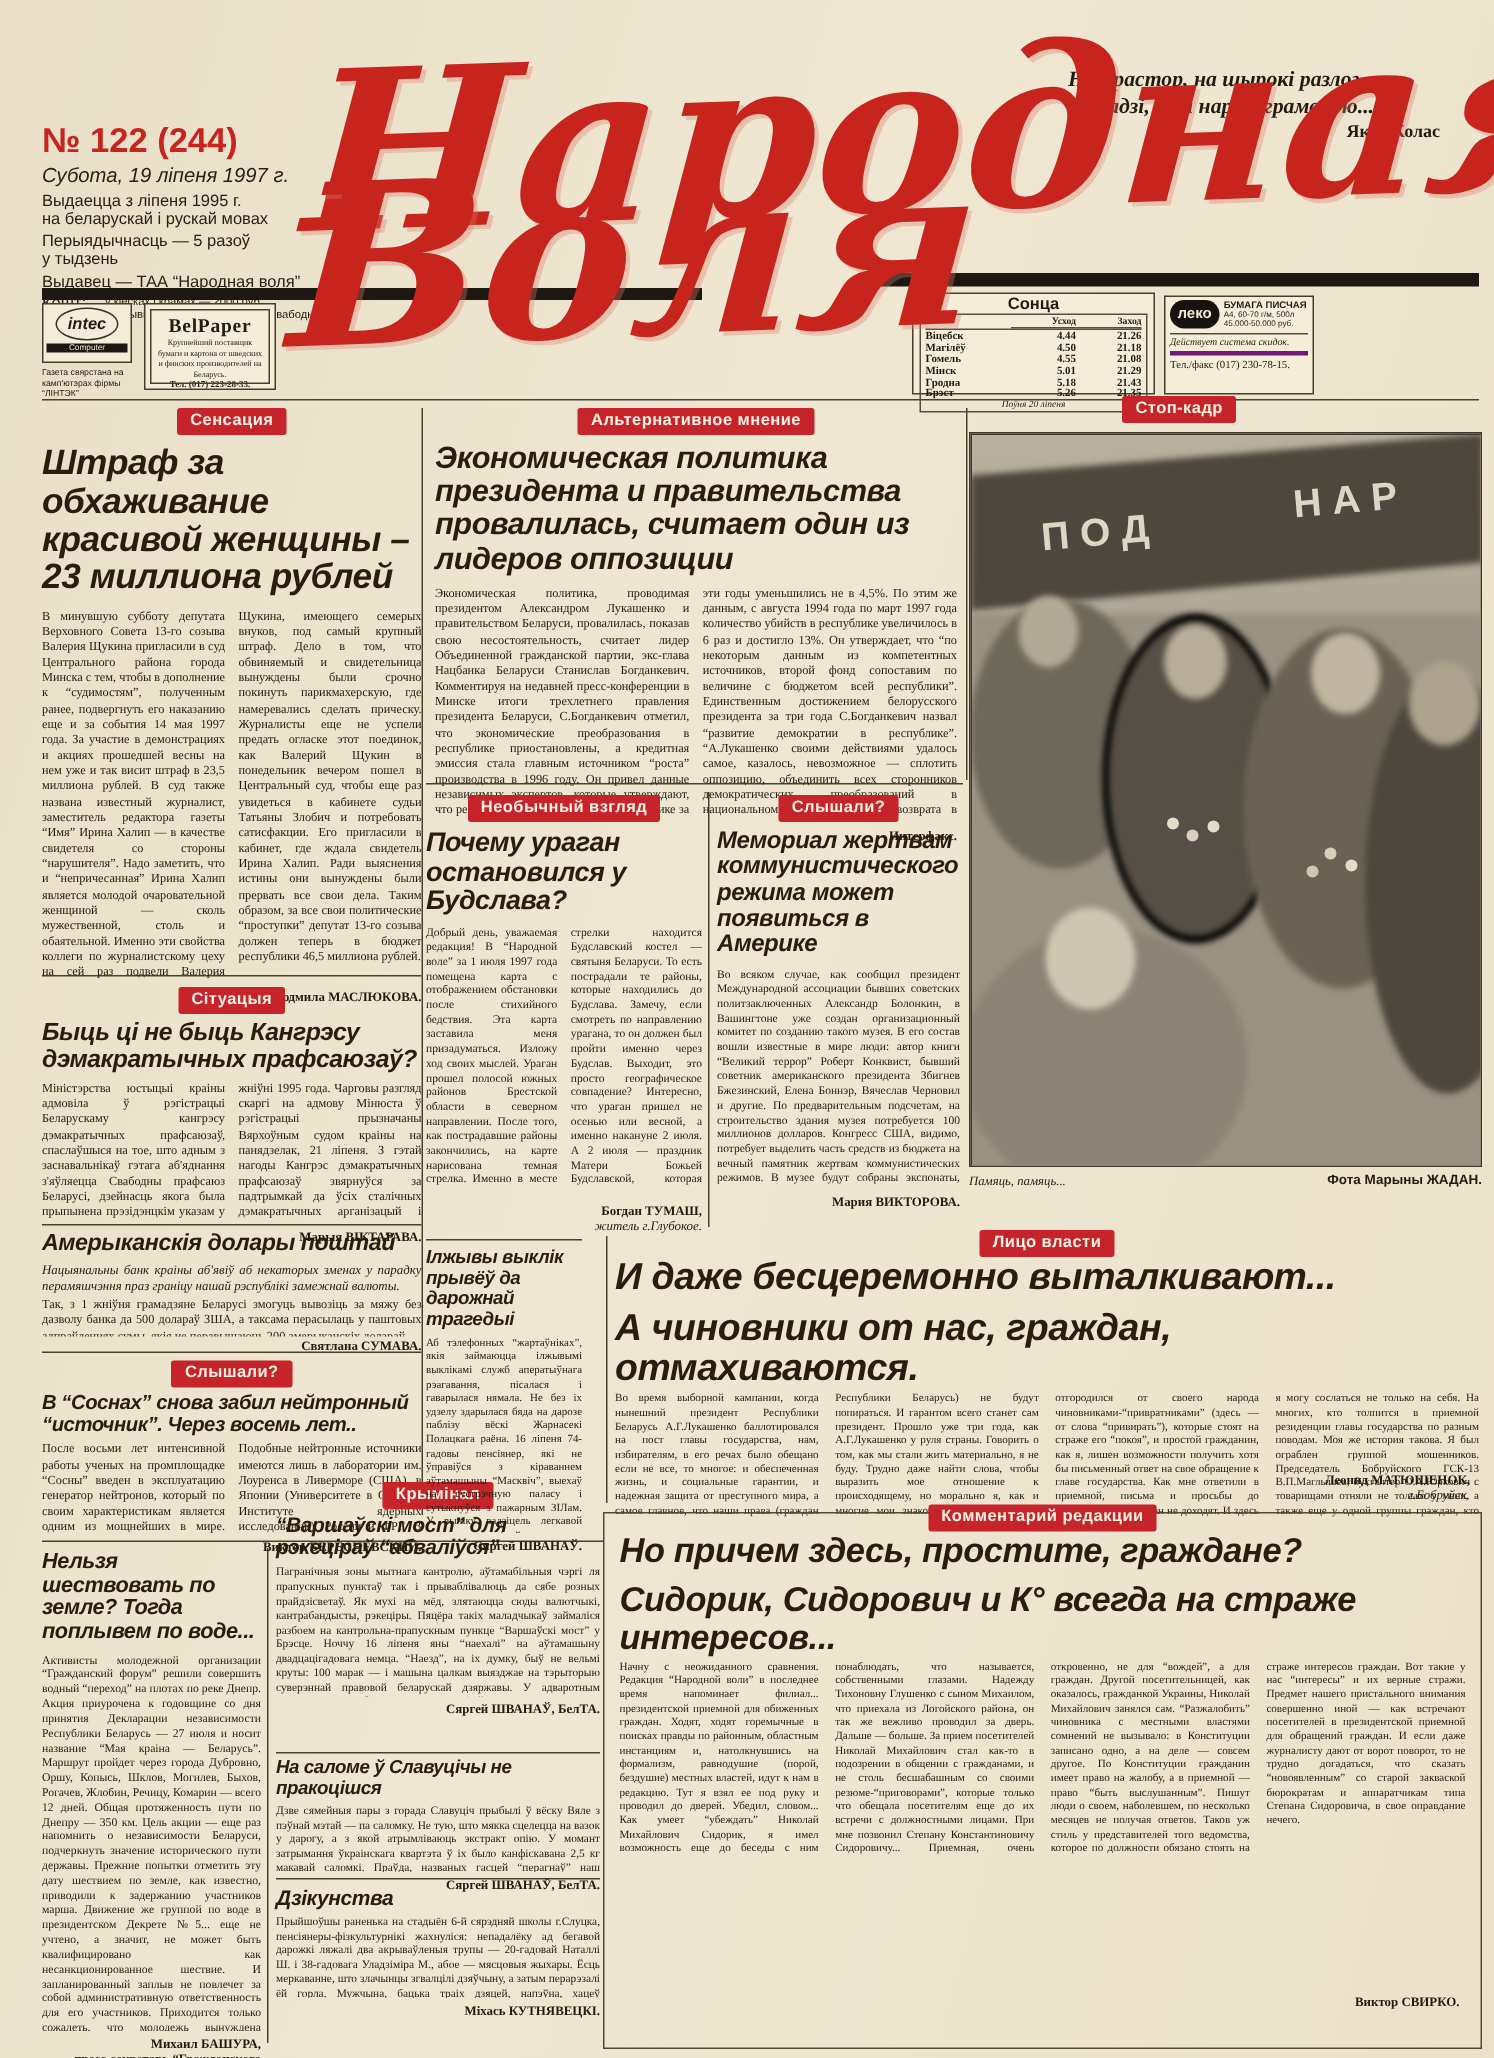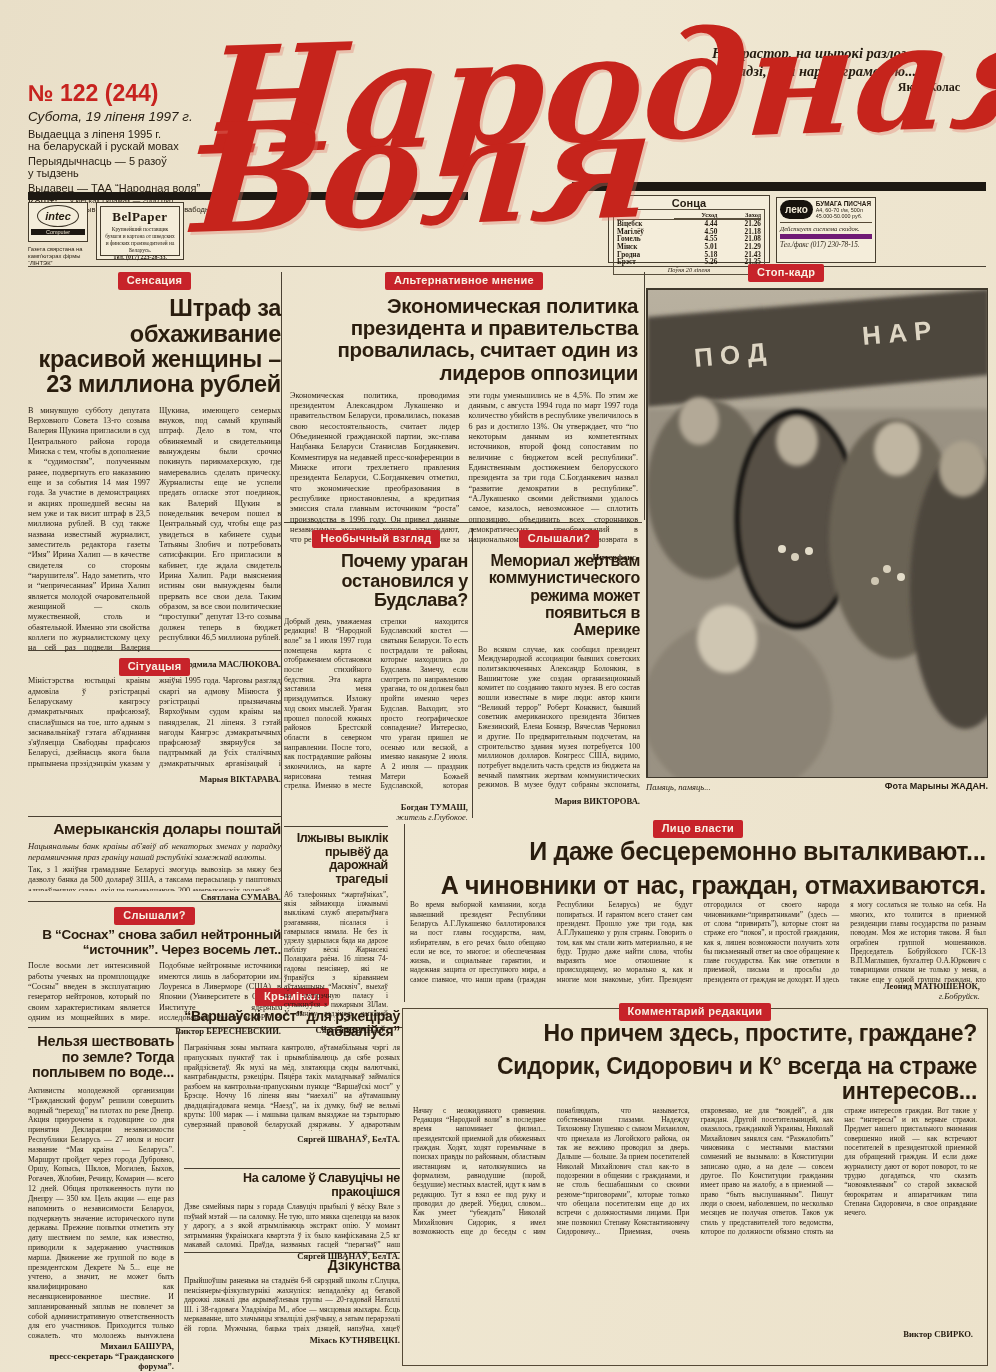--- a/index.html
+++ b/index.html
@@ -6,21 +6,21 @@
   html,body { background:#8a8378; }
   .page { position:relative; width:996px; height:1372px; margin:0 auto;
     background:linear-gradient(105deg,#e9dfc8 0%,#efe7d2 45%,#ece2cb 100%);
     font-family:"Liberation Serif",serif; color:#241b10; overflow:hidden; }
   .abs { position:absolute; }
   .label { display:inline-block; background:#c7232a; color:#f9f1e2;
     font-family:"Liberation Sans",sans-serif; font-weight:bold; font-size:11px;
     line-height:1.2; padding:2px 9px 3px; border-radius:2px; letter-spacing:.3px; }
   .label-row { text-align:center; }
   .hl { font-family:"Liberation Sans",sans-serif; font-weight:bold; color:#2a1d0e;
-    text-align:right; line-height:1.08; letter-spacing:-.3px; }
+    text-align:left; line-height:1.08; letter-spacing:-.3px;font-style:italic; }
   .bodytext { font-size:8.2px; line-height:1.26; text-align:justify; overflow:hidden; }
   .cols2 { column-count:2; column-gap:9px; }
   .cols4 { column-count:4; column-gap:11px; }
   .byline { font-weight:bold; font-size:8.6px; text-align:right; margin-top:3px; }
   .byline .it { font-weight:normal; font-style:italic; }
   .rule { position:absolute; background:#4a4133; }
   .vrule { width:1px; } .hrule { height:1px; }
   .lead { font-style:italic; font-size:8.6px; line-height:1.3; text-align:justify; }
 
   
@@ -138,21 +138,21 @@
   <div class="infobox" style="left:776px;top:197px;width:100px;height:66px;padding:2px 3px;">
     <div style="display:flex;align-items:center;gap:3px;">
       <div style="background:#17120d;color:#f1e9d6;border-radius:10px;font-family:'Liberation Sans',sans-serif;font-weight:bold;font-size:10px;padding:4px 5px;">леко</div>
       <div style="font-family:'Liberation Sans',sans-serif;">
         <div style="font-size:6.4px;font-weight:bold;">БУМАГА ПИСЧАЯ</div>
         <div style="font-size:5.4px;">А4, 60-70 г/м, 500л</div>
         <div style="font-size:5.4px;">45.000-50.000 руб.</div>
       </div>
     </div>
     <div style="border-top:1px solid #554936;margin-top:3px;font-size:6.6px;font-style:italic;padding-top:2px;">Действует система скидок.</div>
-    <div style="border-top:5px solid #701a75;margin-top:2px;font-size:7.2px;font-style:italic;padding-top:2px;">Тел./факс (017) 230-78-15.</div>
+    <div style="border-top:3px solid #701a75;margin-top:2px;font-size:7.2px;padding-top:2px;">Тел./факс (017) 230-78-15.</div>
   </div>
 
 
   <div class="rule hrule" style="left:28px;top:266px;width:958px;"></div>
   <div class="rule vrule" style="left:281px;top:272px;height:738px;"></div>
   <div class="rule vrule" style="left:644px;top:272px;height:248px;"></div>
   <div class="rule vrule" style="left:472px;top:528px;height:290px;"></div>
   <div class="rule vrule" style="left:404px;top:824px;height:178px;"></div>
   <div class="rule vrule" style="left:178px;top:1032px;height:330px;"></div>
   <div class="rule hrule" style="left:284px;top:522px;width:358px;"></div>
@@ -214,20 +214,21 @@
       <circle cx="254" cy="288" r="4" fill="#e3dcc9"></circle>
         <circle cx="228" cy="292" r="4" fill="#cfc7b3"></circle>
       <rect y="0" width="342" height="490" fill="none" stroke="#3f382c" stroke-width="2"></rect>
     </svg>
   </div>
   <div class="abs caption" style="left:646px;top:782px;">Памяць, памяць...</div>
   <div class="abs credit" style="left:836px;top:781px;width:152px;text-align:right;">Фота Марыны ЖАДАН.</div>
 
   <div class="abs" style="left:28px;top:656px;width:253px;">
     <div class="label-row"><span class="label">Сітуацыя</span></div>
+    <h2 class="hl" style="font-size:16.5px;margin:4px 0 5px;">Быць ці не быць Кангрэсу дэмакратычных прафсаюзаў?</h2>
     <div class="bodytext cols2" style="height:95px;">Міністэрства юстыцыі краіны адмовіла ў рэгістрацыі Беларускаму кангрэсу дэмакратычных прафсаюзаў, спаслаўшыся на тое, што адным з заснавальнікаў гэтага аб'яднання з'яўляецца Свабодны прафсаюз Беларусі, дзейнасць якога была прыпынена прэзідэнцкім указам у жніўні 1995 года. Чарговы разгляд скаргі на адмову Мінюста ў рэгістрацыі прызначаны Вярхоўным судом краіны на панядзелак, 21 ліпеня. З гэтай нагоды Кангрэс дэмакратычных прафсаюзаў звярнуўся за падтрымкай да ўсіх сталічных дэмакратычных арганізацый і заявіў, што фармальна на ўгляд няма спасылак, каб перашкаджаць Кангрэсу ў рэгістрацыі. Справа ў тым, што той жа Мінюст у лютым 1996 года перарэгістраваў Свабодны прафсаюз Беларусі. Аднак, гаворыцца ў заяве, “у краіне робіцца ўсё, каб не разглядаць скаргу па сутнасці”. І гэта, маўляў, дазваляе канстатаваць, “што ў краіне склалася сітуацыя грубейшага парушэння правоў прафсаюзаў, абумоўленых не толькі Канвенцыяй-87 Міжнароднай арганізацыі працы, а і ўласнымі законамі Рэспублікі Беларусь”.</div>
     <div class="byline">Марыя ВІКТАРАВА.</div>
   </div>
 
   <div class="abs" style="left:28px;top:821px;width:253px;">
     <h2 class="hl" style="font-size:15.5px;margin:0 0 3px;">Амерыканскія долары поштай</h2>
     <div class="lead">Нацыянальны банк краіны аб'явіў аб некаторых зменах у парадку перамяшчэння праз граніцу нашай рэспублікі замежнай валюты.</div>
     <div class="bodytext" style="height:26px;margin-top:2px;">Так, з 1 жніўня грамадзяне Беларусі змогуць вывозіць за мяжу без дазволу банка да 500 долараў ЗША, а таксама перасылаць у паштовых адпраўленнях сумы, якія не перавышаюць 200 амерыканскіх долараў.</div>
     <div class="byline" style="margin-top:1px;">Святлана СУМАВА.</div>
   </div>

